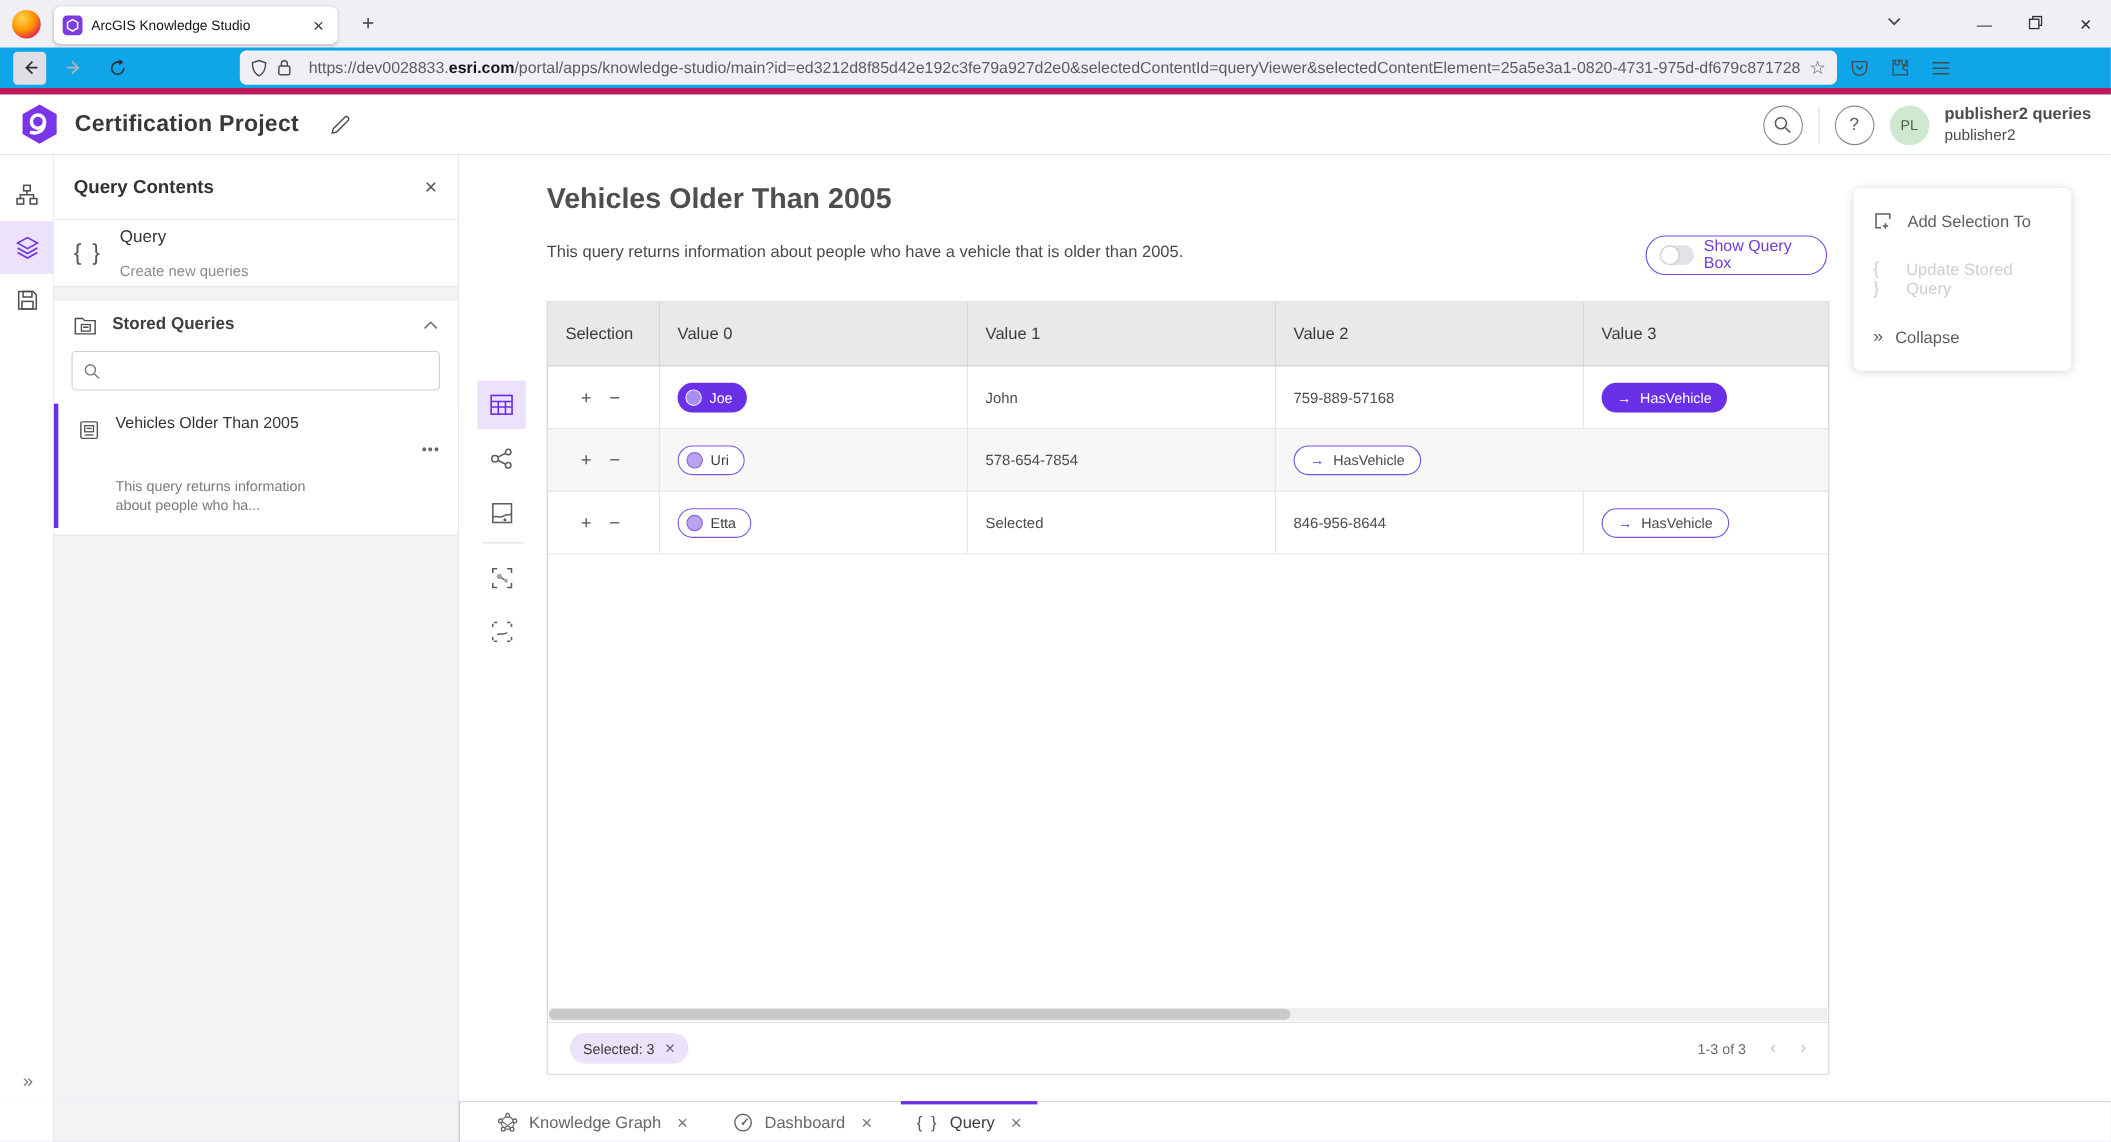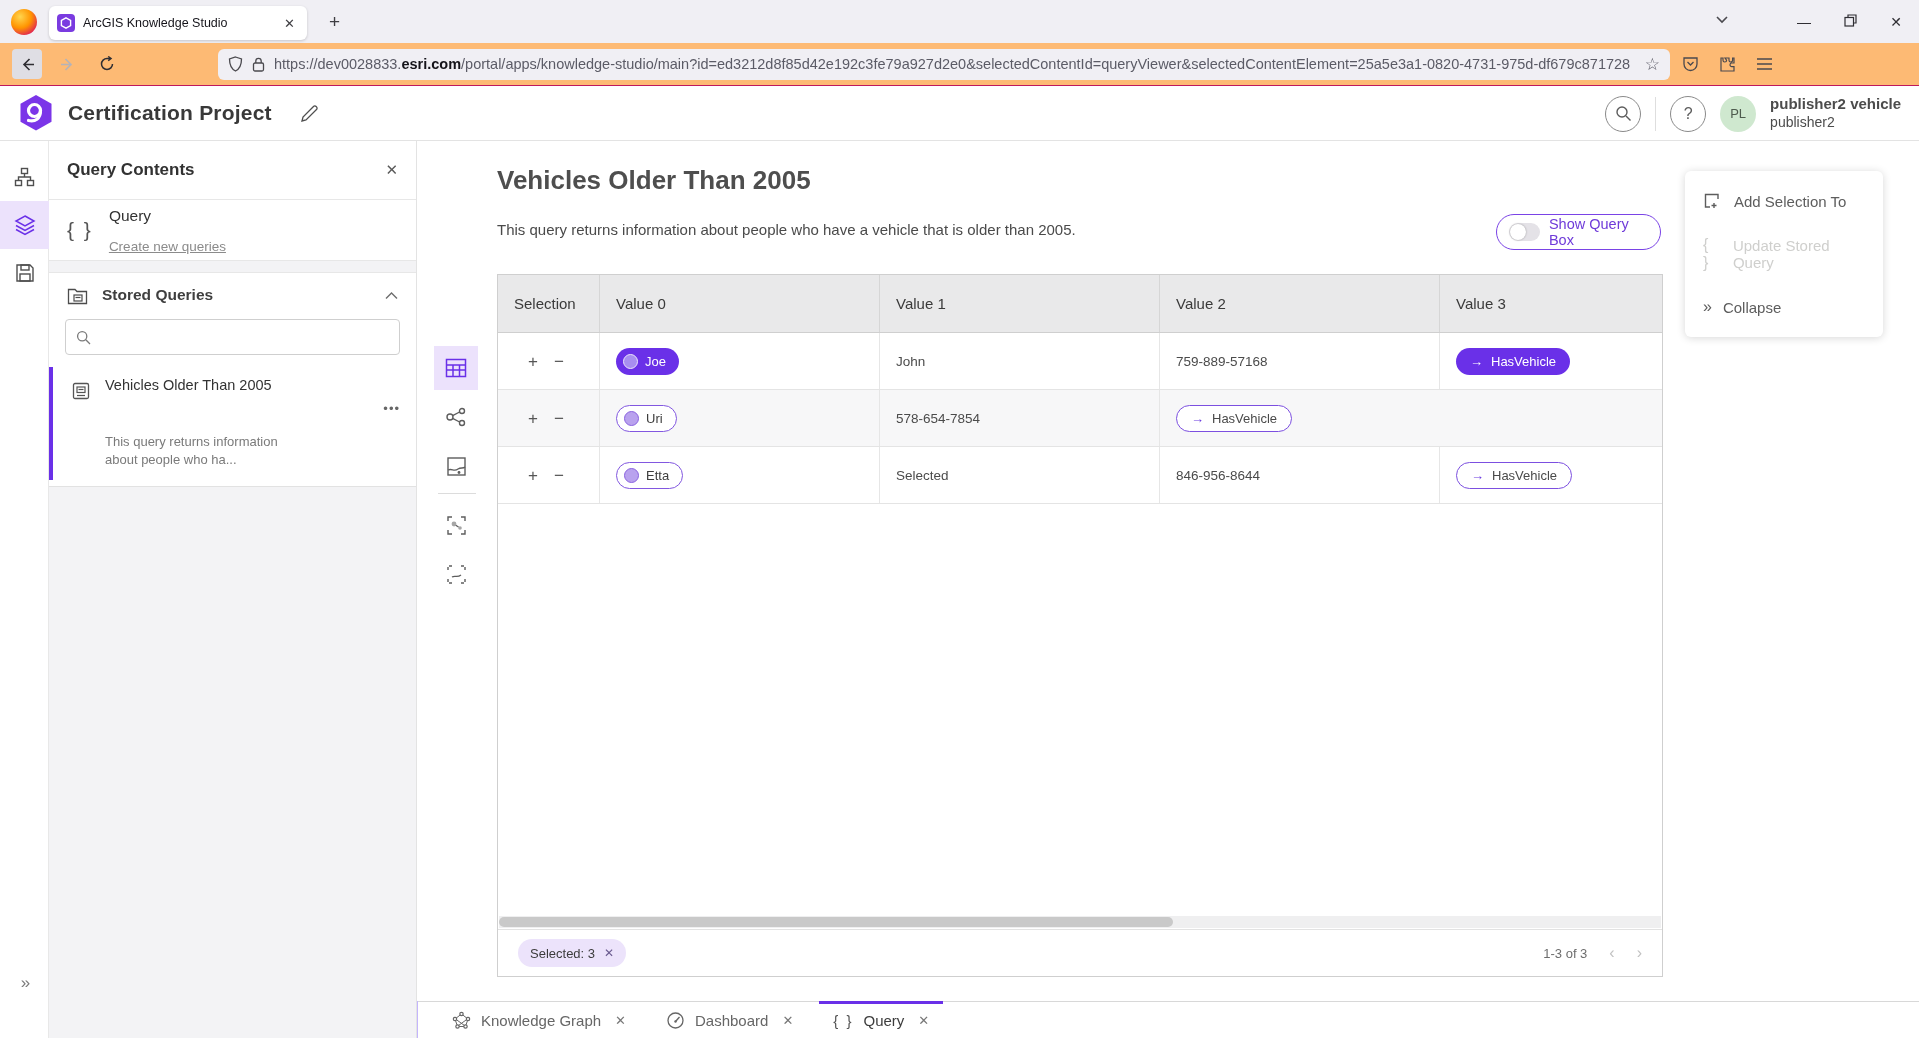--- a/index.html
+++ b/index.html
@@ -15,22 +15,22 @@
           display:flex; align-items:center; padding:0 8px; box-shadow:0 1px 3px rgba(0,0,0,.18); }
   .btab .favicon { width:18px; height:18px; border-radius:4px; background:#7a3be0;
                    display:flex; align-items:center; justify-content:center; margin-right:8px; }
   .btab .title { font-size:12.5px; color:#15141a; flex:1; white-space:nowrap; overflow:hidden; }
   .btab .tab-close { color:#3f3e43; font-size:13px; padding:2px 4px; }
   .newtab-btn { font-size:19px; color:#3f3e43; margin-left:14px; padding:0 8px; }
   .win-controls { position:absolute; right:0; top:0; height:43px; display:flex; align-items:center; }
   .win-controls .wc { width:46px; text-align:center; color:#2f2e33; font-size:14px; }
   .tablist-chev { position:absolute; right:190px; top:12px; color:#4a494e; }
 
-  .urlbar { height:43px; background:#fdba74; border-bottom:1px solid #be185d;
-            display:flex; align-items:center; }
+  .urlbar { height:43px; background:#0ea5e9; border-bottom:6px solid #be185d;
+            display:flex; align-items:center;text-align:right; }
   .nav-btn { width:30px; height:30px; display:flex; align-items:center; justify-content:center;
              border-radius:4px; color:#2f2e33; }
   .nav-back { background:#dfdee4; margin-left:12px; }
   .nav-fwd { color:#b4b3b9; margin-left:10px; }
   .nav-reload { margin-left:10px; }
   .url-field { height:31px; background:#f0eff4; border-radius:6px; flex:1; margin:0 10px 0 96px;
                display:flex; align-items:center; padding:0 10px; max-width:1452px; }
   .url-field .icn { color:#4a494e; margin-right:9px; }
   .url-text { font-size:14.5px; color:#5b5b66; white-space:nowrap; overflow:hidden; flex:1; }
   .url-text .domain { color:#15141a; font-weight:bold; }
@@ -66,21 +66,21 @@
   .panel { position:absolute; left:49px; top:0; width:368px; height:100%; background:#f3f3f5;
            border-right:1px solid #e3e3e3; }
   .panel-header { height:59px; background:#fff; border-bottom:1px solid #e7e7e7;
                   display:flex; align-items:center; padding:0 18px; }
   .panel-title { font-size:17px; font-weight:600; color:#323232; flex:1; }
   .panel-close { color:#5a5a5a; font-size:15px; }
   .query-item { height:61px; background:#fff; border-bottom:1px solid #e7e7e7;
                 display:flex; align-items:center; padding:0 18px; gap:16px; }
   .braces { font-size:21px; color:#555; letter-spacing:2px; }
   .qi-title { font-size:15.5px; color:#333; }
-  .qi-sub { font-size:13.5px; color:#8b8b8b; margin-top:14px;text-decoration:underline; }
+  .qi-sub { font-size:13.5px; color:#8b8b8b; margin-top:14px; }
   .stored { position:absolute; left:0; top:131px; width:100%; background:#fff;
             border-top:1px solid #e7e7e7; border-bottom:1px solid #e2e2e2; padding-bottom:6px; }
   .stored-head { height:44px; display:flex; align-items:center; padding:0 18px; gap:14px; color:#4c4c4c; }
   .stored-title { font-size:15.5px; font-weight:600; color:#3f3f3f; flex:1; }
   .search-box { margin:2px 16px 12px 16px; height:36px; border:1px solid #cfcfcf; border-radius:4px;
                 background:#fff; display:flex; align-items:center; padding:0 10px; gap:8px; }
   .search-box input { border:none; outline:none; flex:1; font-size:14px; background:transparent;
                       font-family:"Liberation Sans", sans-serif; }
   .stored-item { position:relative; display:flex; padding:10px 14px 12px 18px; gap:14px;
                  border-left:4px solid #6a30e8; background:#fff; }
@@ -268,21 +268,21 @@
     <span class="circle-btn">
       <svg width="17" height="17" viewBox="0 0 17 17">
           <circle cx="7" cy="7" r="5" fill="none" stroke="currentColor" stroke-width="1.4"></circle>
           <path d="M11 11 L15.5 15.5" stroke="currentColor" stroke-width="1.4"></path>
         </svg>
     </span>
     <span class="hdr-divider"></span>
     <span class="circle-btn" style="font-size:16px;">?</span>
     <span class="avatar">PL</span>
     <div class="user-block">
-      <div class="user-name">publisher2 vehicle</div>
+      <div class="user-name">publisher2 queries</div>
       <div class="user-sub">publisher2</div>
     </div>
   </div>
 </div>
 
 <div class="appbody">
 
   <div class="rail">
     <div class="rail-item" style="margin-top:12px;">
       <svg width="21" height="21" viewBox="0 0 21 21">

